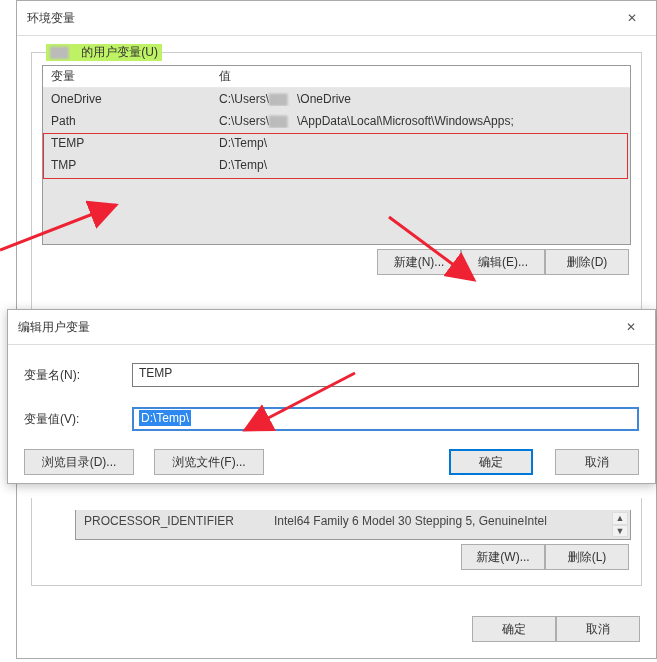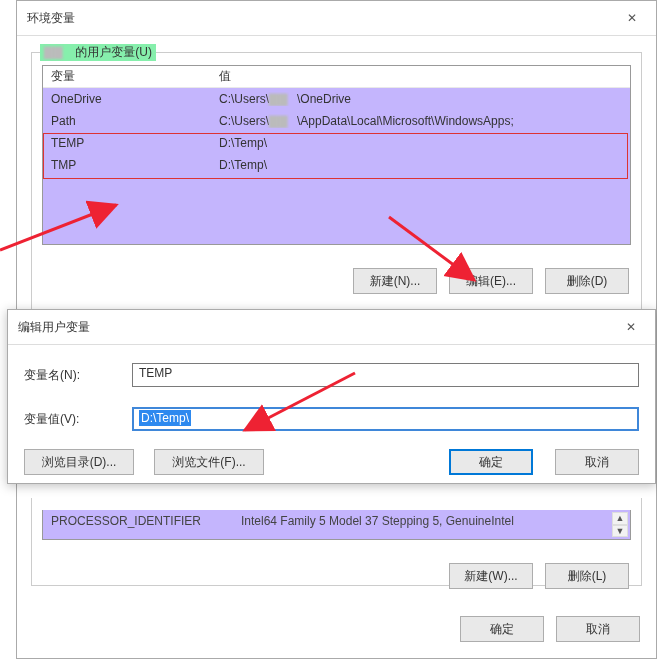--- a/index.html
+++ b/index.html
@@ -2,31 +2,31 @@
 <html><head>
 <meta charset="utf-8">
 <style>
   * { box-sizing: border-box; font-family: "Microsoft YaHei", "Segoe UI", Tahoma, sans-serif; font-size: 12px; }
   body { margin: 0; background: #fff; width: 657px; height: 662px; position: relative; }
   .window { position: absolute; background: #fff; border: 1px solid #aaa; }
   .titlebar { height: 35px; display: flex; align-items: center; justify-content: space-between; padding: 0 4px 0 10px; border-bottom: 1px solid #ddd; background:#fff; }
   .titlebar .title { color: #333; }
   .titlebar .close { width: 40px; height: 22px; display:flex; align-items:center; justify-content:center; color:#555; }
   .groupbox { position: relative; border: 1px solid #ccc; margin: 16px 14px 10px 14px; padding: 12px 10px 10px 10px; }
-  .groupbox > .legend { position: absolute; top: -9px; left: 8px; background: #86efac; padding: 0 4px; color: #333; }
+  .groupbox > .legend { position: absolute; top: -9px; left: 14px; background: #bef264; padding: 0 4px; color: #333; }
   .blur { color:#bbb; filter: blur(1.2px); display:inline-block; min-width:28px; }
-  .listview { border: 1px solid #999; background:#c4b5fd; height: 180px; overflow: hidden; }
+  .listview { border: 1px solid #999; background:#e5e5e5; height: 180px; overflow: hidden; }
   .listhdr { display:flex; height:22px; align-items:center; border-bottom:1px solid #e9e9e9; background:#fff; }
   .listhdr .col { padding: 0 8px; color:#333; }
   .listrow { display:flex; height:22px; align-items:center; }
   .listrow .col { padding: 0 8px; color:#333; white-space:nowrap; overflow:hidden; }
   .col-var { width: 168px; }
   .col-val { flex: 1; }
   .highlight-area { border:1px solid #d33; position:absolute; pointer-events:none; }
-  .btnrow { display:flex; justify-content:flex-end; gap:12px; margin:23px 2px 2px 2px; }
+  .btnrow { display:flex; justify-content:flex-end; margin:4px 2px 2px 2px; }
   button.win { min-width:84px; height:26px; background:#e9e9e9; border:1px solid #adadad; color:#333; }
   button.default { background:#e9e9e9; border:2px solid #0078d7; }
   .arrow { position:absolute; pointer-events:none; }
   .label { color:#333; }
   .textfield { width:100%; height:24px; border:1px solid #7a7a7a; background:#fff; padding:2px 6px; color:#333; }
   .textfield.selected { border:1px solid #3f87d9; box-shadow:0 0 0 1px #3f87d9 inset; }
   .seltext { background:#2d89ef; color:#fff; padding:1px 2px; display:inline-block; }
   .scrollbar-v { position:absolute; right:2px; top:2px; bottom:2px; width:16px; display:flex; flex-direction:column; }
   .scrollbar-v .btn { height:16px; border:1px solid #ddd; background:#f2f2f2; display:flex; align-items:center; justify-content:center; font-size:9px; color:#555; }
   .scrollbar-v .track { flex:1; }
@@ -72,24 +72,24 @@
     </div>
 
     <div class="btnrow">
       <button class="win">新建(N)...</button>
       <button class="win">编辑(E)...</button>
       <button class="win">删除(D)</button>
     </div>
   </div>
 
   <div class="groupbox" style="position:absolute; left:0; right:0; top:497px; height:88px; border-top:none; margin-top:0;">
-    <div class="listview" style="height:30px; border-top:none; position:relative;">
+    <div class="listview" style="height:30px; border-top:none; position:relative;margin-left:33px;">
       <div class="listrow" style="color:#666;">
         <div class="col col-var" style="width:190px; color:#444;">PROCESSOR_IDENTIFIER</div>
-        <div class="col col-val" style="color:#444;">Intel64 Family 5 Model 37 Stepping 5, GenuineIntel</div>
+        <div class="col col-val" style="color:#444;">Intel64 Family 6 Model 30 Stepping 5, GenuineIntel</div>
       </div>
       <div class="scrollbar-v">
         <div class="btn">▲</div>
         <div class="track"></div>
         <div class="btn">▼</div>
       </div>
     </div>
     <div class="btnrow">
       <button class="win">新建(W)...</button>
       <button class="win">删除(L)</button>

